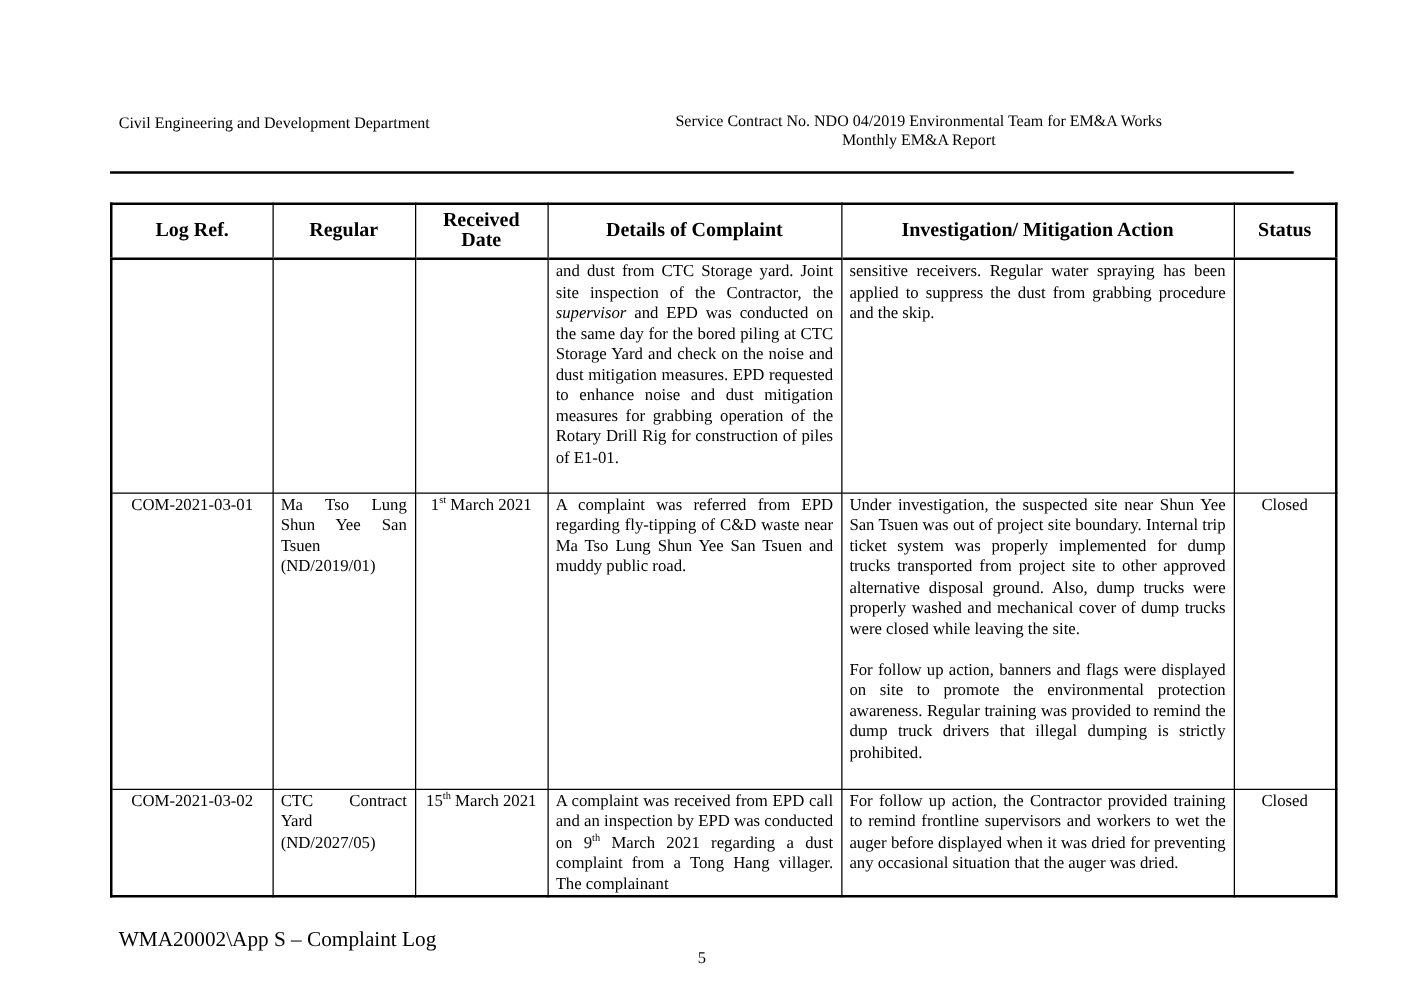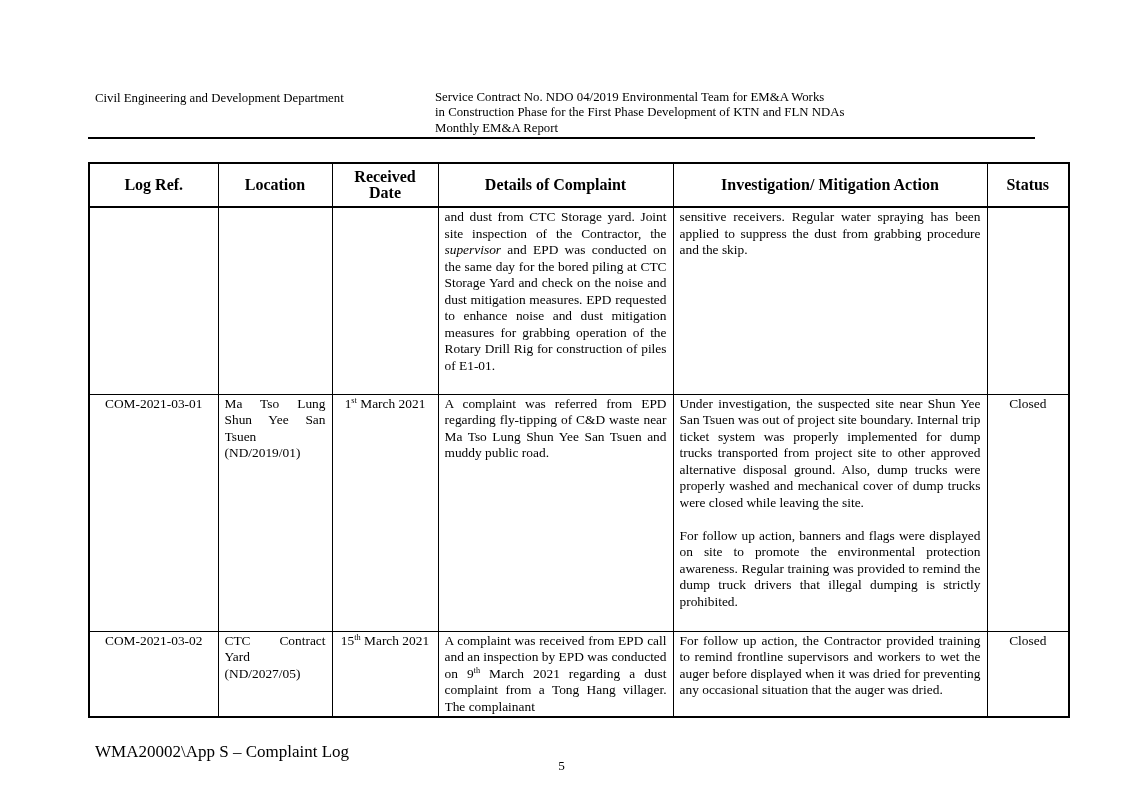--- a/index.html
+++ b/index.html
@@ -17,21 +17,21 @@
   .hdr-left {
     position: absolute;
     left: 95px; top: 47px;
     font-size: 12.8px;
     white-space: nowrap;
   }
   .hdr-right {
     position: absolute;
     right: 88px; top: 46px;
     width: 600px;
-    text-align: left;
+    text-align: center;
     font-size: 12.8px;
     line-height: 15.3px;
   }
   .hdr-rule {
     position: absolute;
     left: 88px; top: 93px;
     width: 947px; height: 0;
     border-top: 2px solid #000;
   }
   
@@ -88,40 +88,39 @@
 </style>
 </head>
 <body>
 
 <div class="page">
 
   <div class="hdr-left">Civil Engineering and Development Department</div>
 
   <div class="hdr-right">
     <div>Service Contract No. NDO 04/2019 Environmental Team for EM&amp;A Works</div>
-    <div>in Construction Phase for the First Phase Development of KTN and FLN NDAs</div>
     <div>Monthly EM&amp;A Report</div>
   </div>
 
   <div class="hdr-rule"></div>
 
   <div class="tbl-wrap">
     <table class="ctable">
       <colgroup>
         <col style="width:129px">
         <col style="width:114px">
         <col style="width:106px">
         <col style="width:235px">
         <col style="width:314px">
         <col style="width:82px">
       </colgroup>
       <thead>
         <tr>
           <th class="col-log_ref">Log Ref.</th>
-          <th class="col-location">Location</th>
+          <th class="col-location">Regular</th>
           <th class="col-received_date">Received Date</th>
           <th class="col-details">Details of Complaint</th>
           <th class="col-investigation">Investigation/ Mitigation Action</th>
           <th class="col-status">Status</th>
         </tr>
       </thead>
       <tbody>
           <tr class="r0">
             <td class="col-log_ref">
               <div class="clip"></div>

